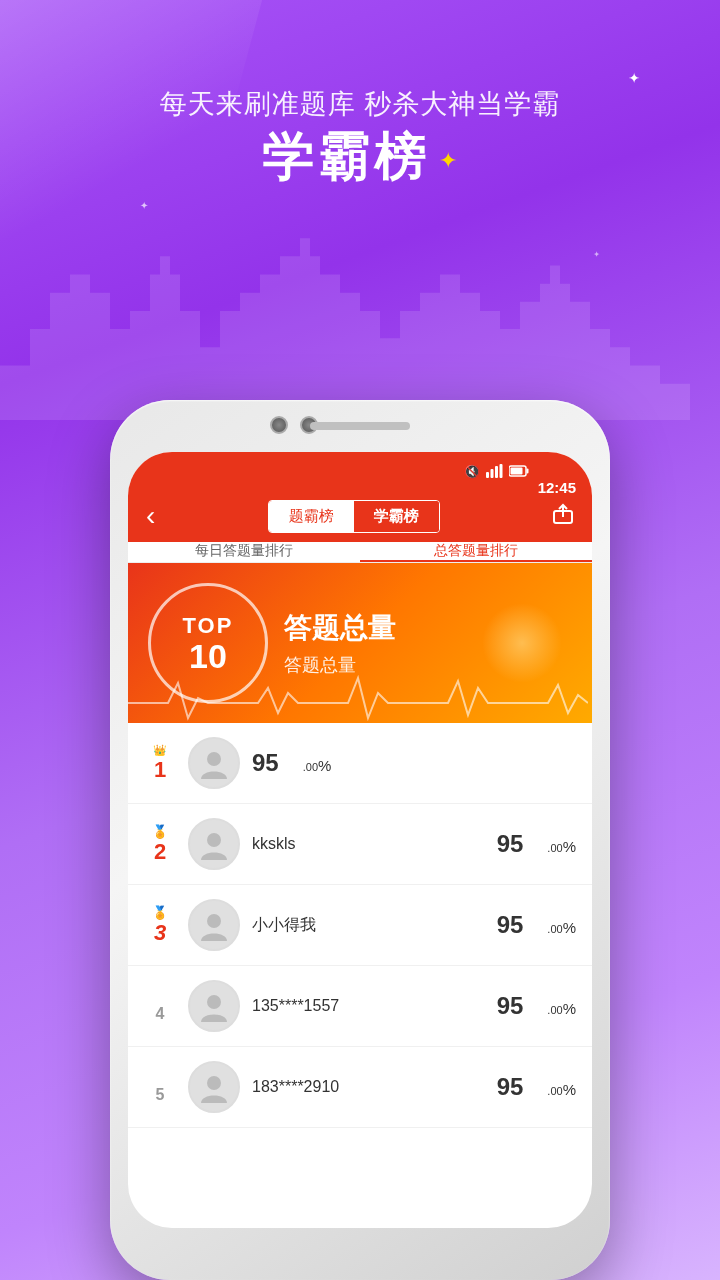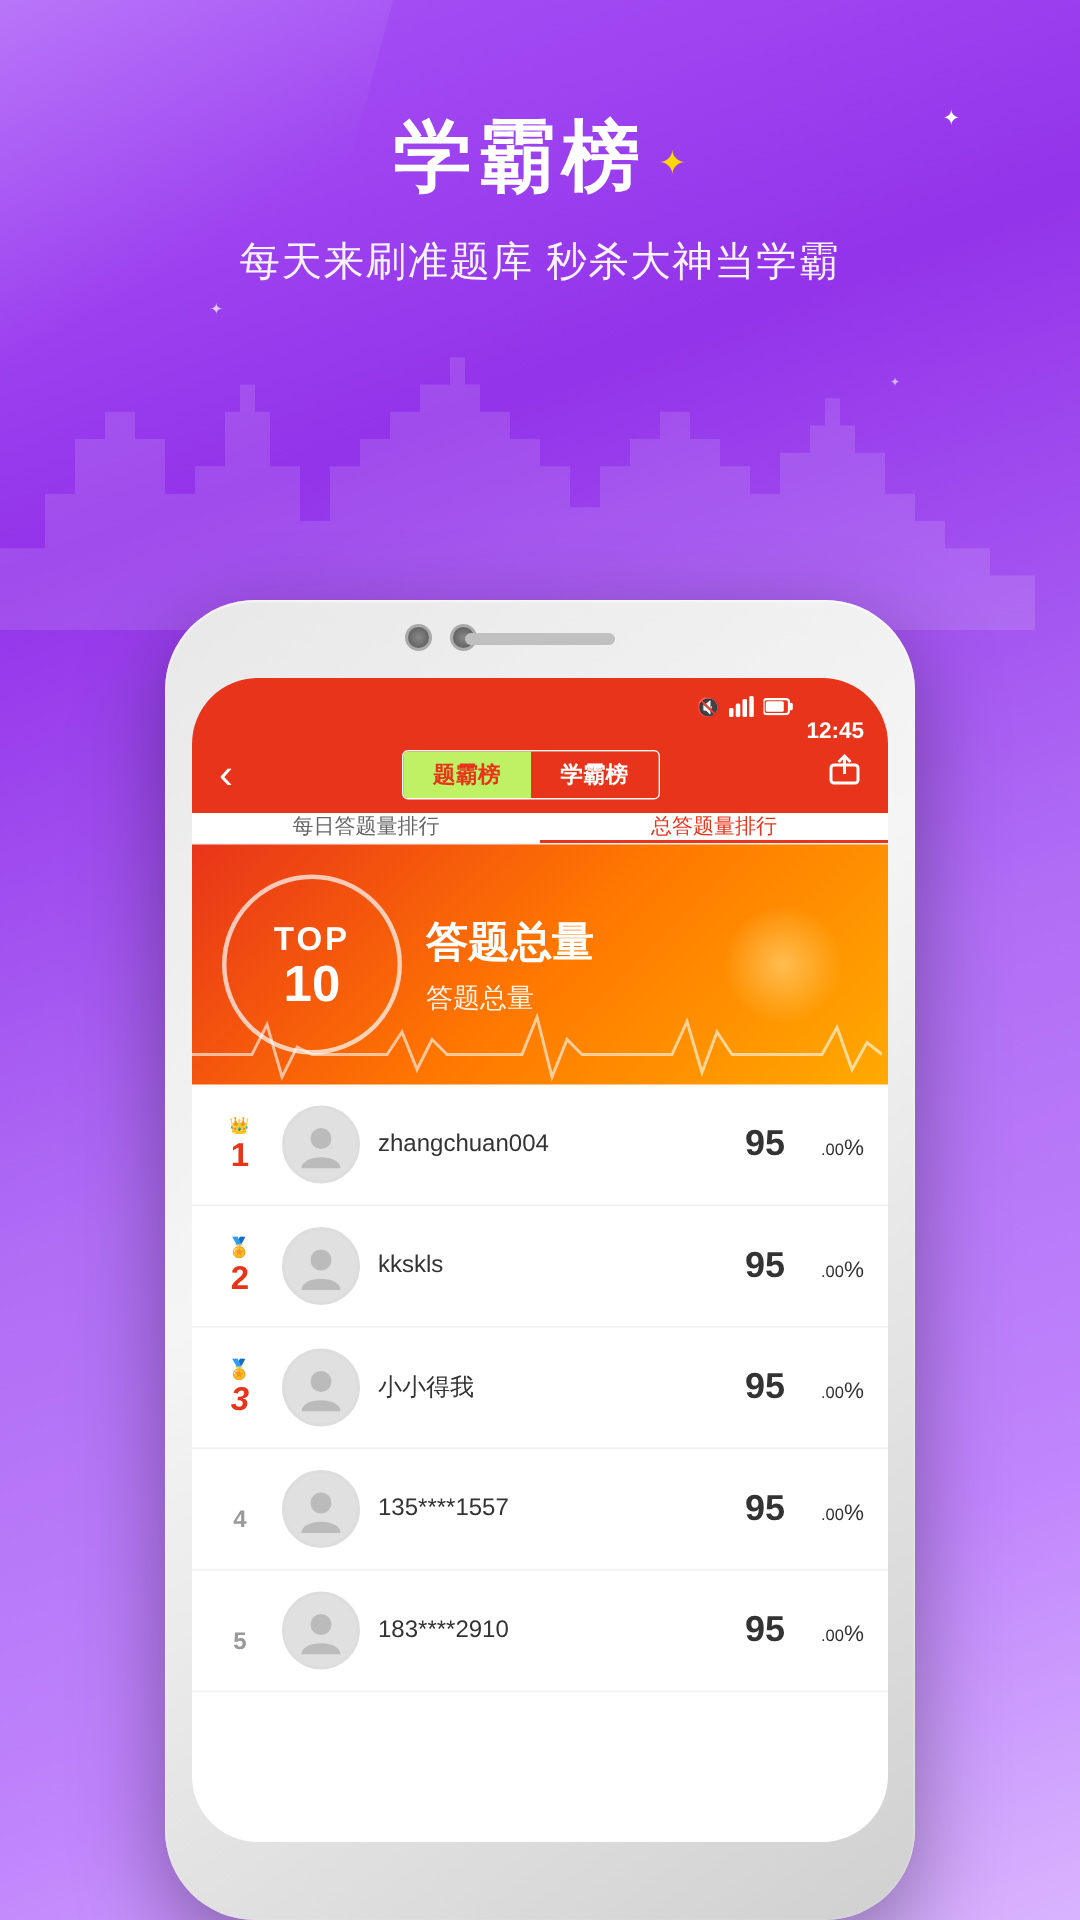--- a/index.html
+++ b/index.html
@@ -149,23 +149,23 @@
       padding: 6px 20px;
       font-size: 15px;
       cursor: pointer;
       color: white;
     }
     .nav-tab.active {
       background: #e8341a;
       font-weight: 600;
     }
     .nav-tab.inactive {
-      background: #bef264;
+      background: #ffffff;
       color: #e8341a;
-      font-weight: 700;
+      font-weight: 400;
     }
     .nav-share {
       color: white;
       font-size: 20px;
       cursor: pointer;
     }
 
     
     .sub-tabs {
       display: flex;
@@ -325,25 +325,25 @@
   <div class="spotlight-beam"></div>
 </div>
 
 <div class="city-silhouette" style="z-index:2;top:220px;">
   <svg viewBox="0 0 720 220" preserveAspectRatio="none">
     <path d="M0,220 L0,160 L30,160 L30,120 L50,120 L50,80 L70,80 L70,60 L90,60 L90,80 L110,80 L110,120 L130,120 L130,100 L150,100 L150,60 L160,60 L160,40 L170,40 L170,60 L180,60 L180,100 L200,100 L200,140 L220,140 L220,100 L240,100 L240,80 L260,80 L260,60 L280,60 L280,40 L300,40 L300,20 L310,20 L310,40 L320,40 L320,60 L340,60 L340,80 L360,80 L360,100 L380,100 L380,130 L400,130 L400,100 L420,100 L420,80 L440,80 L440,60 L460,60 L460,80 L480,80 L480,100 L500,100 L500,120 L520,120 L520,90 L540,90 L540,70 L550,70 L550,50 L560,50 L560,70 L570,70 L570,90 L590,90 L590,120 L610,120 L610,140 L630,140 L630,160 L660,160 L660,180 L690,180 L690,220 Z" fill="rgba(255,255,255,0.12)"></path>
   </svg>
 </div>
 
 <div class="header-section" style="position:relative;z-index:10;">
+  <div style="font-size:27px;color:rgba(255,255,255,0.93);margin-top:16px;letter-spacing:1px;">每天来刷准题库 秒杀大神当学霸</div>
   <div>
     <span style="font-size:52px;font-weight:bold;color:white;letter-spacing:4px;">学霸榜</span>
     <span style="font-size:22px;color:#ffd700;vertical-align:super;margin-left:4px;">✦</span>
   </div>
-  <div style="font-size:27px;color:rgba(255,255,255,0.93);margin-top:16px;letter-spacing:1px;">每天来刷准题库 秒杀大神当学霸</div>
 </div>
 
 <div style="position:absolute;top:70px;right:80px;color:white;font-size:14px;z-index:10;">✦</div>
 <div style="position:absolute;top:200px;left:140px;color:rgba(255,255,255,0.7);font-size:10px;z-index:10;">✦</div>
 <div style="position:absolute;top:250px;right:120px;color:rgba(255,255,255,0.6);font-size:8px;z-index:10;">✦</div>
 
 <div class="phone-wrapper">
   <div class="phone-outer">
     <div class="phone-cameras">
       <div class="phone-camera"></div>
@@ -413,21 +413,20 @@
             <span class="rank-num gold">1</span>
           </div>
           <div class="avatar-wrapper">
             <div class="avatar-circle">
               <svg width="32" height="32" viewBox="0 0 32 32" fill="#bbb">
                 <circle cx="16" cy="12" r="7"></circle>
                 <path d="M3,32 C3,22 29,22 29,32Z"></path>
               </svg>
             </div>
           </div>
-          <span class="leader-name">zhangchuan004</span>
           <div class="leader-score">
             <span class="score-main">95</span><span class="score-small">.00</span><span class="score-pct">%</span>
           </div>
         </div>
 
         <div class="leader-item">
           <div style="width:32px;text-align:center;">
             <span style="font-size:13px;display:block;color:#ff9900;">🏅</span>
             <span class="rank-num silver">2</span>
           </div>

